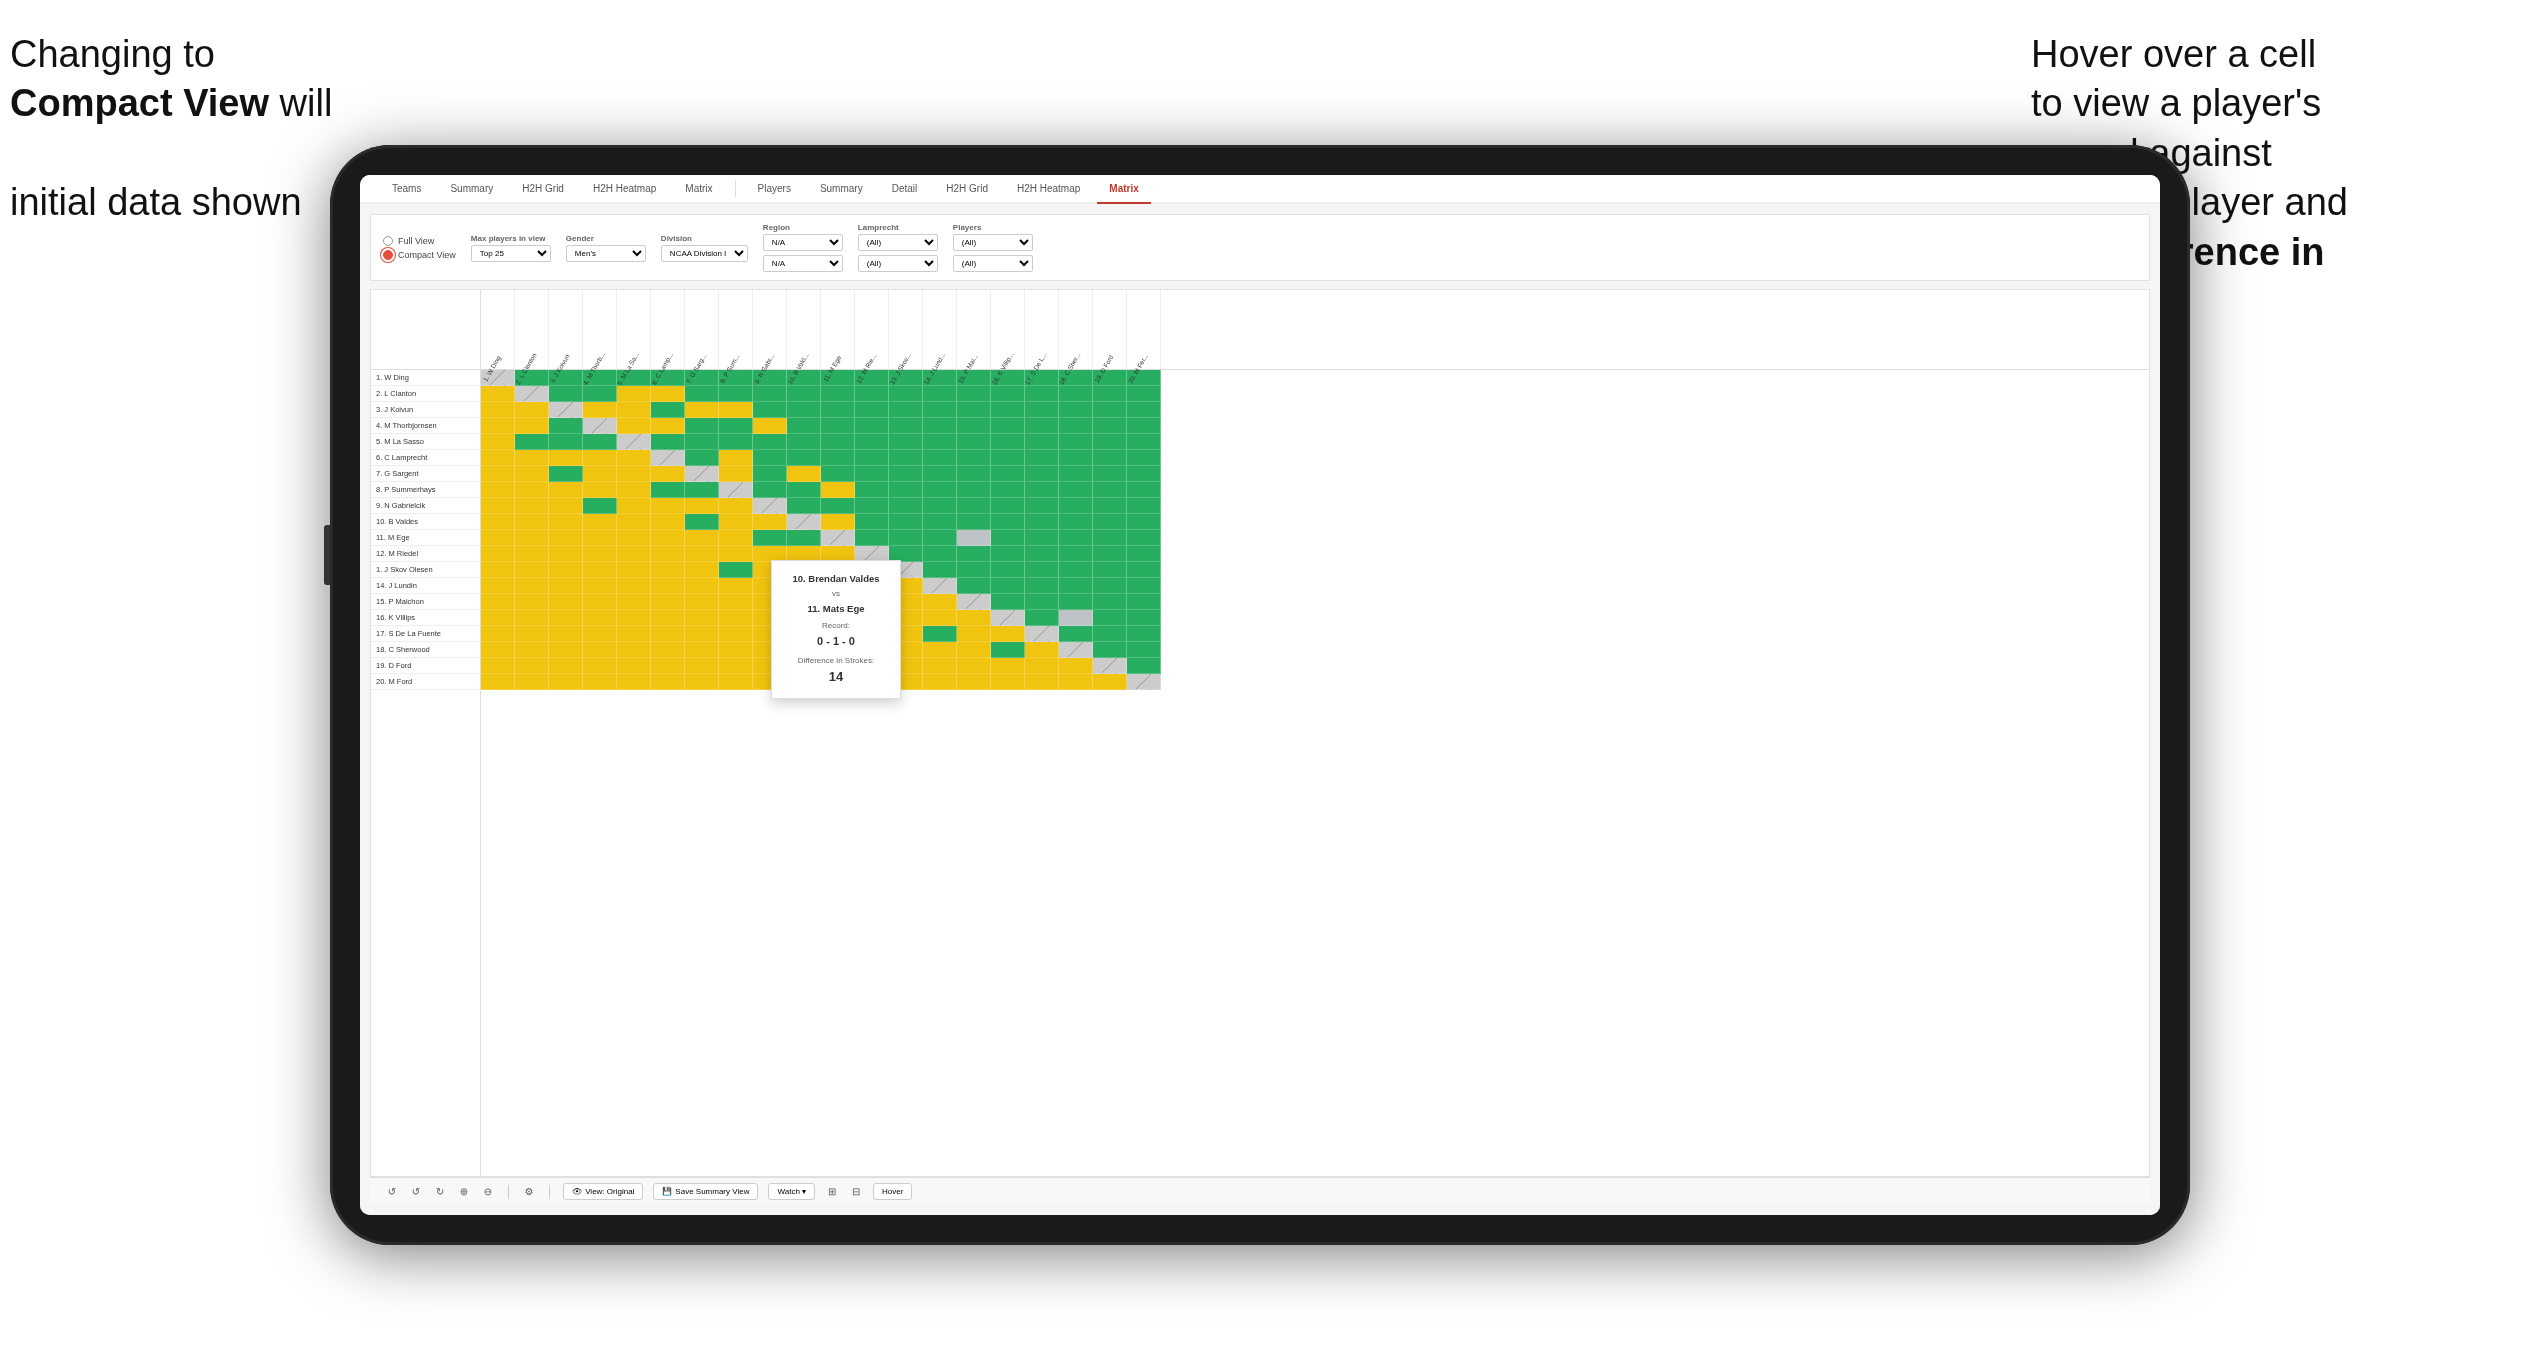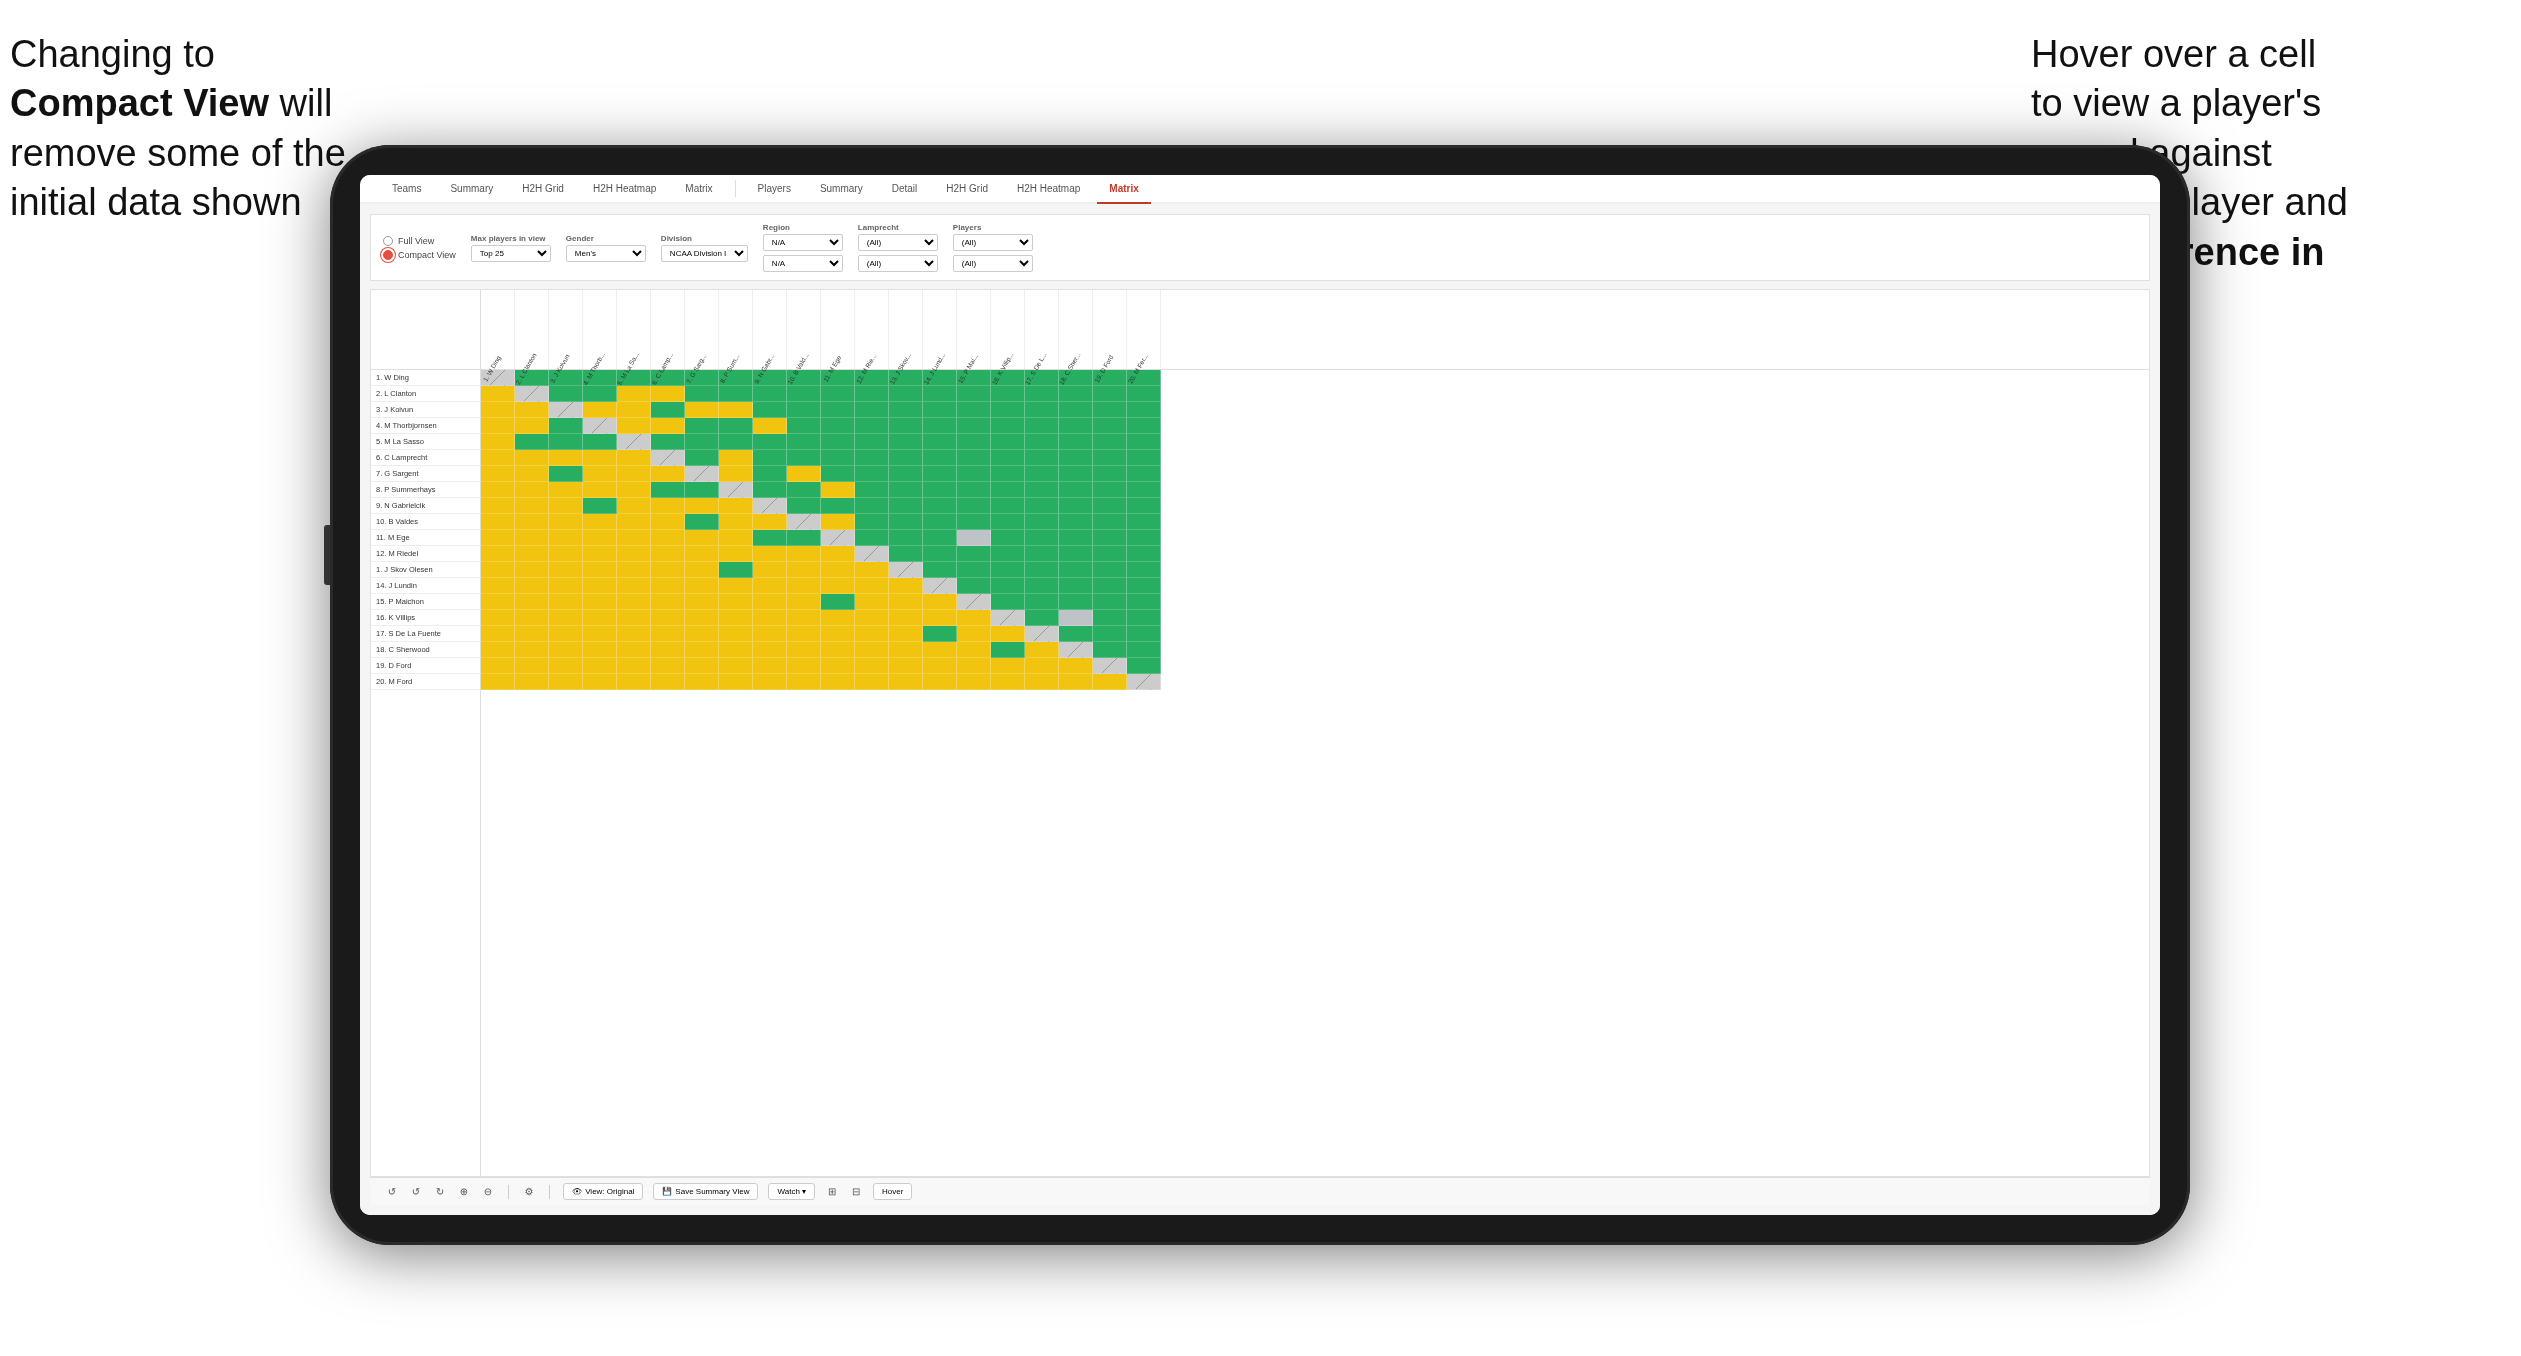--- a/index.html
+++ b/index.html
@@ -395,21 +395,21 @@
       align-items: center;
       gap: 3px;
     }
   </style>
 </head>
 <body>
 
 <div class="annotation-left">
   <span>Changing to</span><br>
   <strong>Compact View</strong> will<br>
-  <span>remove some of the</span><br>
+  <br>
   <span>initial data shown</span>
 </div>
 
 <div class="annotation-right">
   <span>Hover over a cell</span><br>
   <span>to view a player's</span><br>
   <span>record against</span><br>
   <span>another player and</span><br>
   <span>the <strong>Difference in</strong></span><br>
   <strong>Strokes</strong>
@@ -1040,20 +1040,29 @@
                   <div class="data-cell" style="background: rgb(241, 196, 15);"></div>
                   <div class="data-cell" style="background: rgb(241, 196, 15);"></div>
                   <div class="data-cell" style="background: rgb(241, 196, 15);"></div>
                   <div class="data-cell" style="background: rgb(241, 196, 15);"></div>
                   <div class="data-cell" style="background: rgb(241, 196, 15);"></div>
                   <div class="data-cell" style="background: linear-gradient(135deg, rgb(204, 204, 204) 49%, rgb(153, 153, 153) 50%, rgb(204, 204, 204) 51%);"></div>
                 </div>
               </div>
           </div>
 
+          <div class="tooltip-popup">
+            <div class="tooltip-title">10. Brendan Valdes</div>
+            <div class="tooltip-vs">vs</div>
+            <div class="tooltip-title">11. Mats Ege</div>
+            <div class="tooltip-record-label">Record:</div>
+            <div class="tooltip-record">0 - 1 - 0</div>
+            <div class="tooltip-diff-label">Difference in Strokes:</div>
+            <div class="tooltip-diff">14</div>
+          </div>
         </div>
 
         <div class="bottom-toolbar">
           <span class="toolbar-icon">↺</span>
           <span class="toolbar-icon">↺</span>
           <span class="toolbar-icon" style="transform:scaleX(-1)">↺</span>
           <span class="toolbar-icon">⊕</span>
           <span class="toolbar-icon">⊖</span>
           <div class="toolbar-sep"></div>
           <span class="toolbar-icon">⚙</span>

